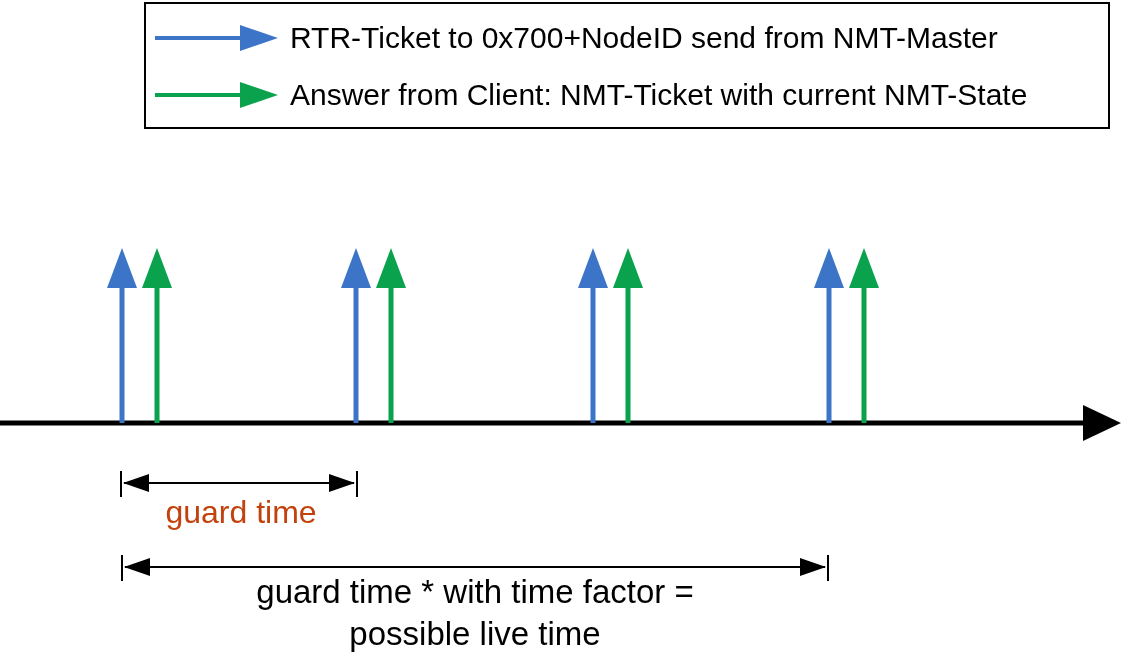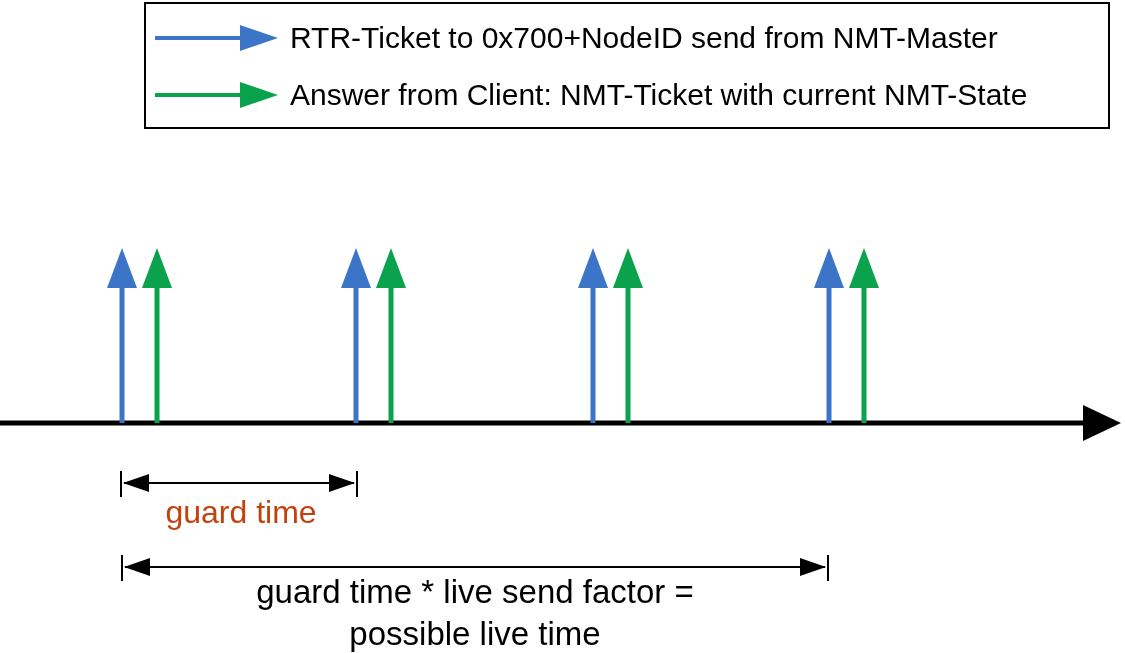--- a/index.html
+++ b/index.html
@@ -130,17 +130,17 @@
         <line class="la-line" x1="0" y1="15" x2="86" y2="15" stroke="#0AA24C" stroke-width="4"></line>
         <polygon class="la-head" points="85,2 85,28 123,15" fill="#0AA24C"></polygon>
       </svg>
       <span class="legend-label">Answer from Client: NMT-Ticket with current NMT-State</span>
     </div>
   </div>
 
   <div class="guard-time-label">guard time</div>
 
   <div class="live-time-label">
-    <div>guard time * live send factor =</div>
+    <div>guard time * with time factor =</div>
     <div>possible live time</div>
   </div>
 
 </div>
 
 </body></html>

